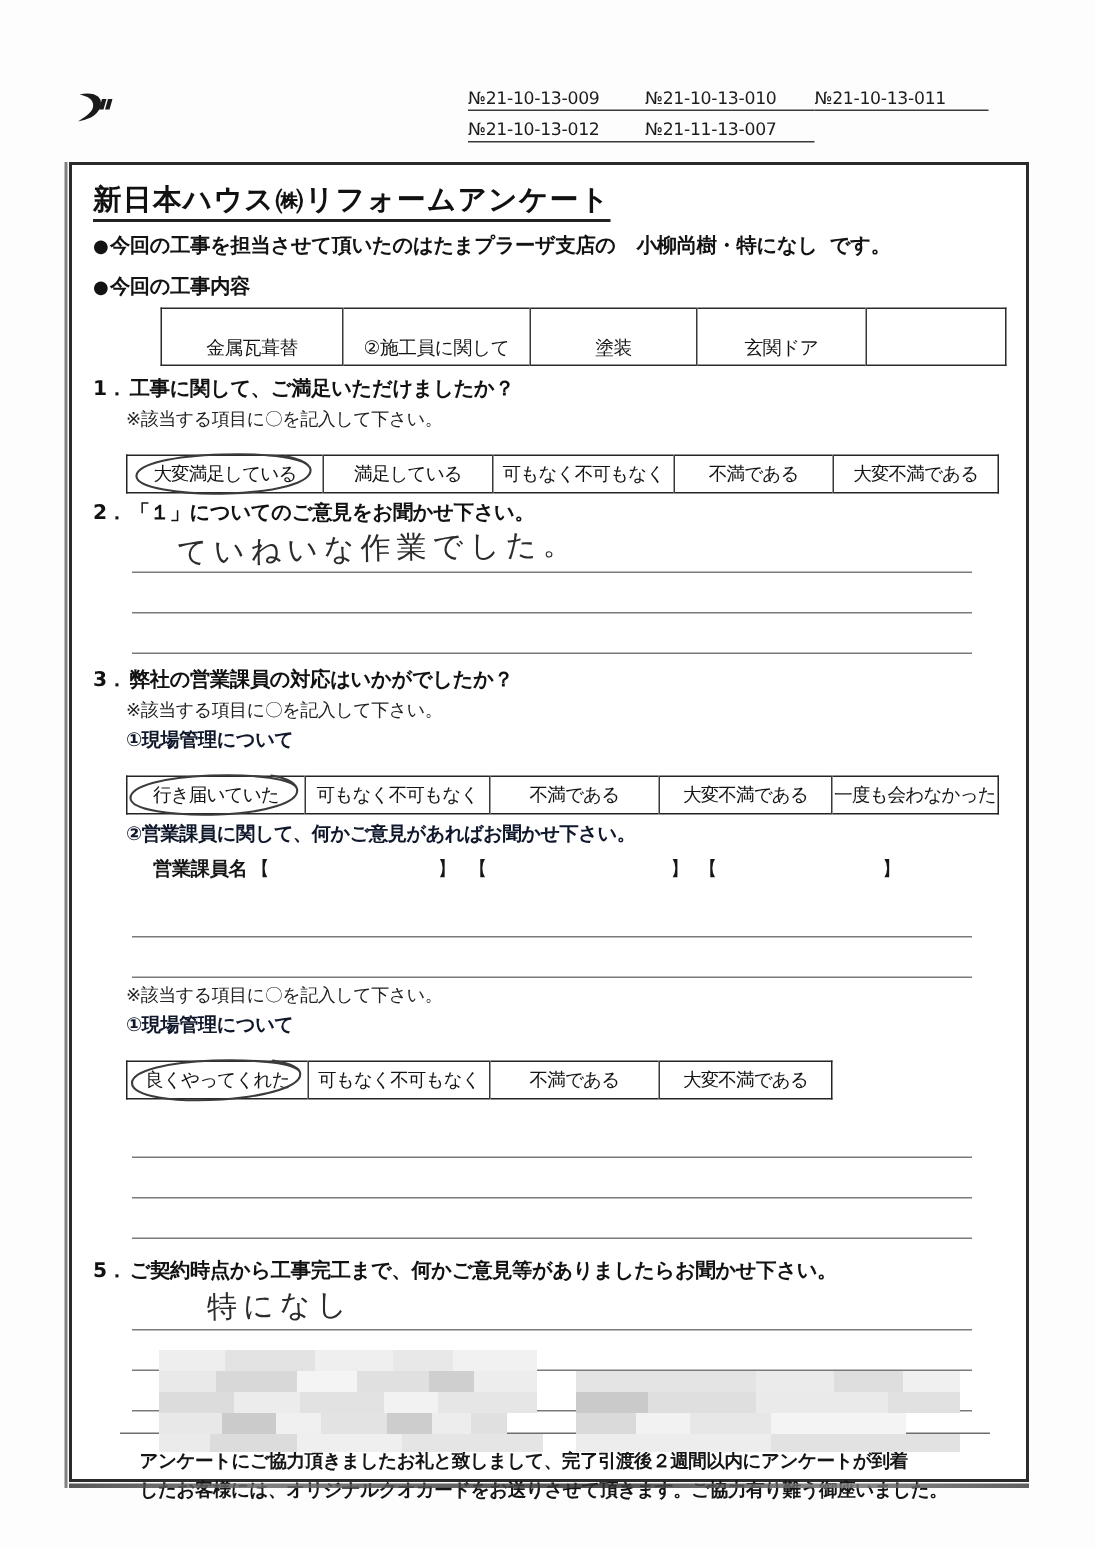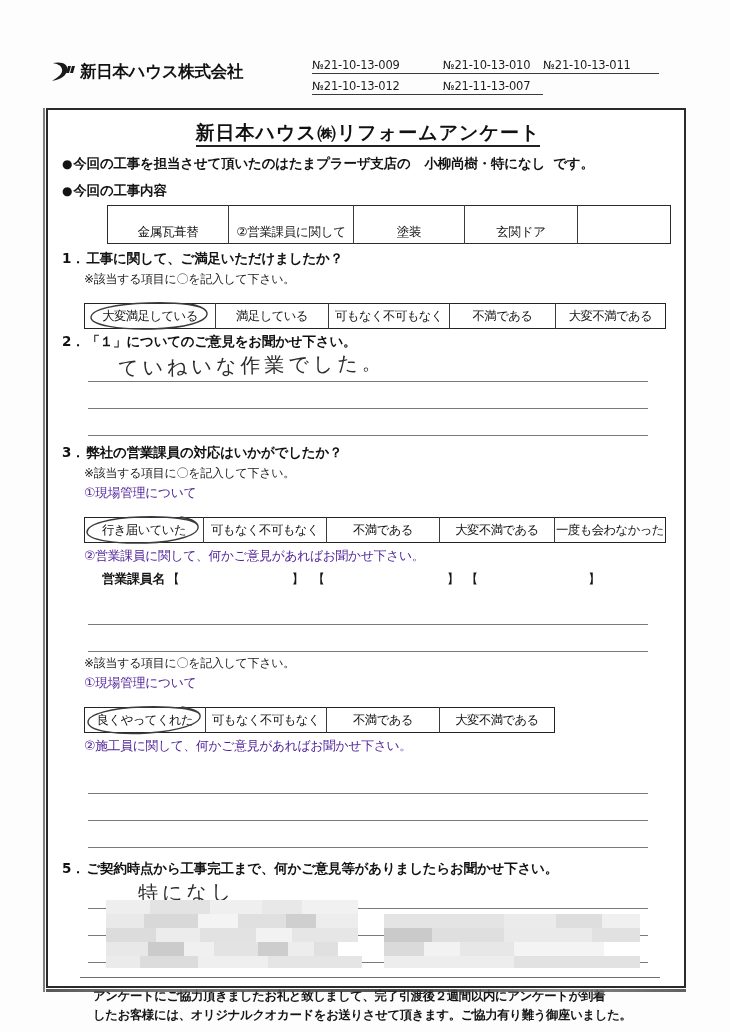--- a/index.html
+++ b/index.html
@@ -61,21 +61,21 @@
   }
   .no-cell {
     font-size: 11.5px;
     letter-spacing: -0.2px;
     border-bottom: 1px solid #3a3a3a;
     padding-bottom: 1px;
     white-space: nowrap;
     color: #1c1c1c;
   }
   .no-cell.c1 { width: 118px; }
-  .no-cell.c2 { width: 113px; text-align: center; }
+  .no-cell.c2 { width: 113px; }
   .no-cell.c3 { width: 116px; }
   .no-cell.blank { border-bottom: none; }
 
   
   .frame {
     position: absolute;
     left: 46px; top: 108px;
     width: 640px; height: 880px;
     border: 2px solid #2b2b2b;
     box-sizing: border-box;
@@ -92,21 +92,20 @@
 
   .inner {
     position: absolute;
     left: 14px; top: 0;
     width: 612px;
     height: 876px;
   }
 
   
   .form-title {
-    text-align: center;
     font-size: 19px;
     font-weight: bold;
     letter-spacing: 1px;
     margin-top: 10px;
     color: #111;
   }
   .form-title span {
     border-bottom: 2px solid #222;
     padding-bottom: 2px;
   }
@@ -155,25 +154,25 @@
   .q .num { margin-right: 2px; }
   .note {
     font-size: 12px;
     margin-left: 22px;
     margin-top: 3px;
     letter-spacing: -0.3px;
     color: #222;
   }
   .sub {
     font-size: 12.8px;
-    font-weight: normal;
+    font-weight: bold;
     margin-left: 22px;
     margin-top: 3px;
     letter-spacing: -0.3px;
-    color: #4c1d95;
+    color: #0f172a;
   }
 
   
   .opt-table {
     margin-left: 22px;
     margin-top: 15px;
     border: 1.6px solid #242424;
     border-collapse: collapse;
     table-layout: fixed;
     position: relative;
@@ -282,21 +281,20 @@
   <div class="head-band">
 
     <div class="logo-wrap">
       <span class="logo-mark">
         <svg width="26" height="24" viewBox="0 0 26 24">
           <path d="M3 3 C12 1, 19 4, 17 11 C15 18, 7 20, 2 21 C8 17, 13 14, 12 9 C11 5, 7 4, 3 3 Z" fill="#1a1a1a"></path>
           <path d="M18 6 L21 6 L19 13 L16 13 Z" fill="#1a1a1a"></path>
           <path d="M22 6 L25 6 L23 13 L20 13 Z" fill="#1a1a1a"></path>
         </svg>
       </span>
-      <span class="company-name">新日本ハウス株式会社</span>
     </div>
 
     <div class="nos">
       <div class="nos-row">
         <span class="no-cell c1">№21-10-13-009</span>
         <span class="no-cell c2">№21-10-13-010</span>
         <span class="no-cell c3">№21-10-13-011</span>
       </div>
       <div class="nos-row">
         <span class="no-cell c1">№21-10-13-012</span>
@@ -318,21 +316,21 @@
       </div>
 
       <div class="bullet-line">
         <span class="dot">●</span><span>今回の工事内容</span>
       </div>
 
       <table class="work-table">
         <tbody>
             <tr>
           <td style="width:118px">金属瓦葺替</td>
-          <td style="width:122px">②営業課員に関して</td>
+          <td style="width:122px">②施工員に関して</td>
           <td style="width:108px">塗装</td>
           <td style="width:110px">玄関ドア</td>
           <td style="width:90px"></td>
         </tr>
       </tbody>
         </table>
 
       <div class="q" style="margin-top:6px">
         <span class="num">1．</span><span>工事に関して、ご満足いただけましたか？</span>
       </div>
@@ -431,21 +429,20 @@
               </svg>
             </span>
           </td>
           <td style="width:118px"><span>可もなく不可もなく</span></td>
           <td style="width:110px"><span>不満である</span></td>
           <td style="width:112px"><span>大変不満である</span></td>
         </tr>
       </tbody>
         </table>
 
-      <div class="sub" style="margin-top:5px">②施工員に関して、何かご意見があればお聞かせ下さい。</div>
 
       <div class="rules" style="margin-top:12px">
         <div class="rule">
           <span class="hand"></span>
         </div>
         <div class="rule"></div>
         <div class="rule"></div>
       </div>
 
       <div class="q" style="margin-top:12px">

